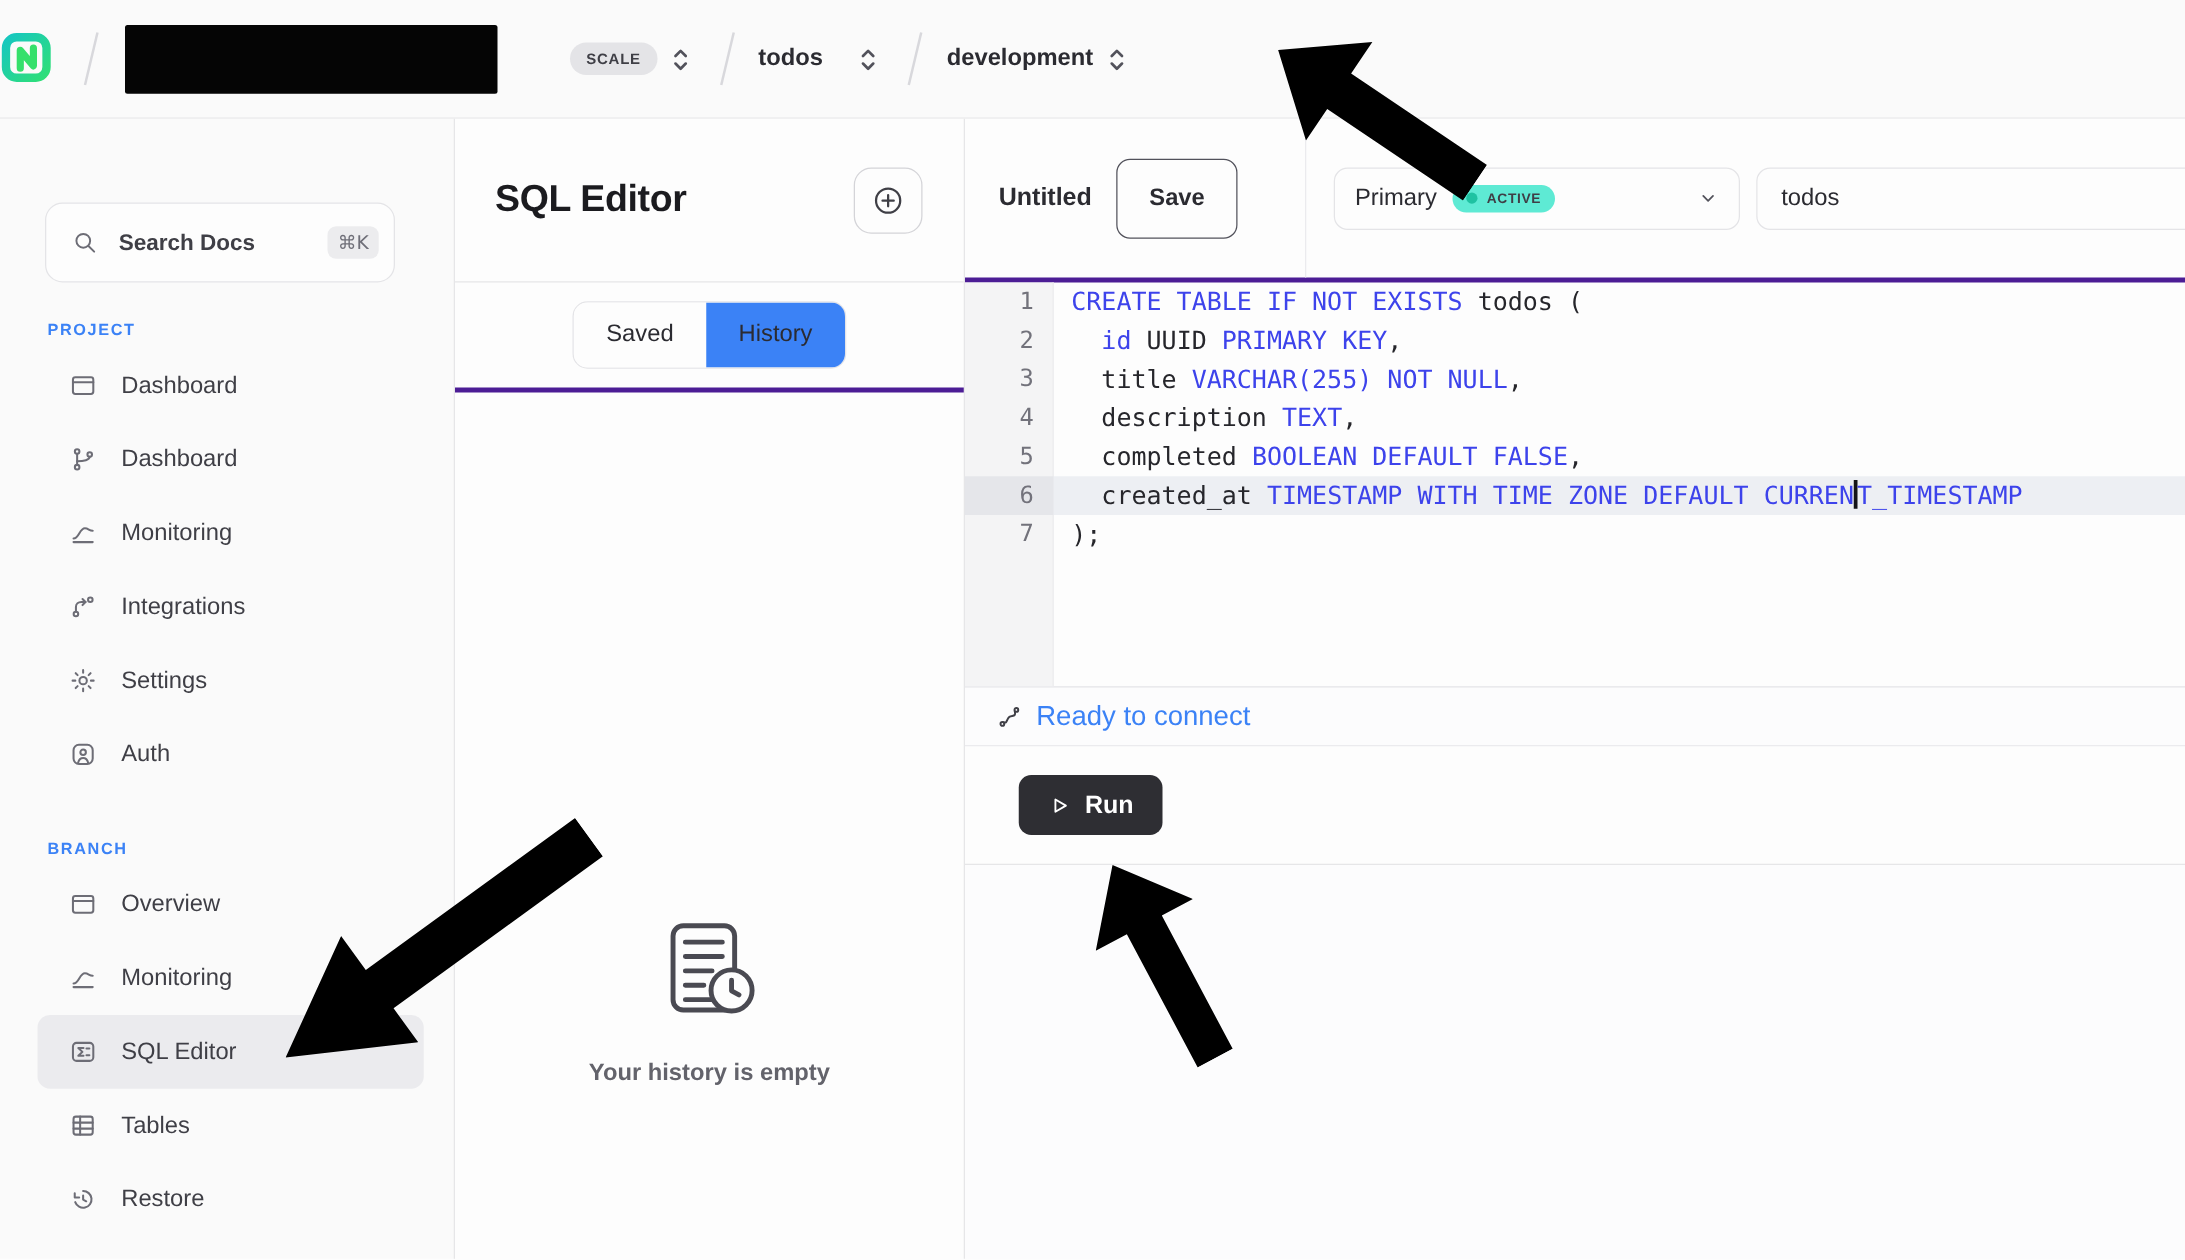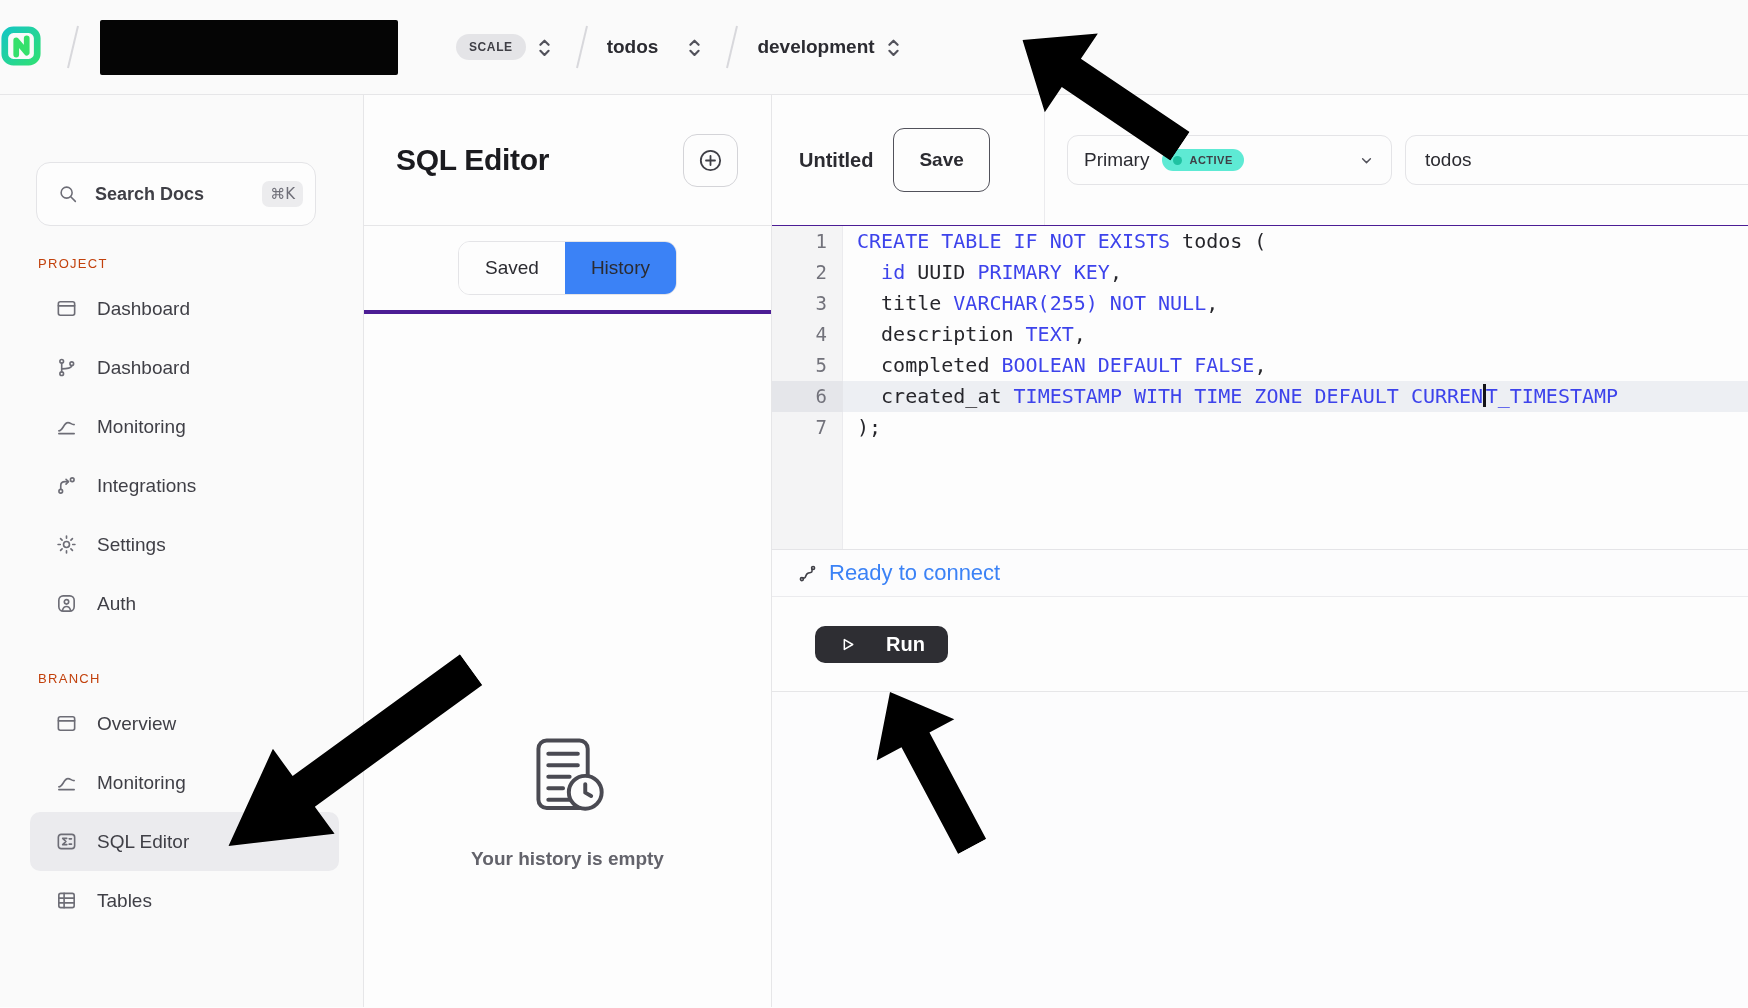--- a/index.html
+++ b/index.html
@@ -24,21 +24,21 @@
   .main { display:flex; height:912px; }
   .sidebar { width:364px; flex:none; background:#fafafa; border-right:1px solid #e6e6e8; }
   .middle { width:408px; flex:none; background:#fdfdfd; border-right:1px solid #e6e6e8; display:flex; flex-direction:column; }
   .rightp { flex:1; background:#fdfdfd; display:flex; flex-direction:column; overflow:hidden; }
 
   
   .searchbox { margin:67px 24px 0 36px; width:280px; height:64px; border:1px solid #e4e4e7; background:#fdfdfd; border-radius:14px; display:flex; align-items:center; padding:0 12px 0 20px; cursor:pointer; }
   .searchbox .icon { width:22px; height:22px; }
   .searchbox .lbl { margin-left:16px; font-size:18px; font-weight:600; color:#3f3f46; }
   .kbd { margin-left:auto; background:#ececee; border-radius:7px; padding:4px 8px; font-size:15px; color:#6f6f78; font-family:"DejaVu Sans", sans-serif; }
-  .sec-label { margin:30px 0 8px 38px; font-size:13px; font-weight:400; letter-spacing:1.3px; color:#c2410c; }
+  .sec-label { margin:30px 0 8px 38px; font-size:13px; font-weight:700; letter-spacing:1.3px; color:#3b82f6; }
   .sec-label.branch { margin-top:38px; }
   .nav { margin:0 24px 0 30px; }
   .sidebar-item { display:flex; align-items:center; height:59px; border-radius:10px; padding-left:25px; gap:19px; cursor:pointer; }
   .sidebar-item.active { background:#ebebee; }
   .sidebar-item .icon { width:23px; height:23px; flex:none; }
   .sidebar-item .lbl { font-size:19px; font-weight:500; color:#3f3f46; }
 
   
   .mid-header { height:131px; border-bottom:1px solid #e6e6e8; display:flex; align-items:center; flex:none; }
   .mid-title { margin-left:32px; font-size:30px; font-weight:700; color:#1b1b1f; letter-spacing:-.3px; }
@@ -47,21 +47,21 @@
   .tabs-row { height:88px; border-bottom:4px solid #4c1d95; display:flex; align-items:center; justify-content:center; flex:none; }
   .segmented { display:flex; height:54px; border:1px solid #e4e4e7; border-radius:12px; overflow:hidden; }
   .segment { display:flex; align-items:center; justify-content:center; padding:0 26px; font-size:19px; font-weight:500; color:#2b2b31; cursor:pointer; background:#fdfdfd; }
   .segment.selected { background:#3b82f6; }
   .empty-state { flex:1; display:flex; flex-direction:column; align-items:center; padding-top:420px; }
   .empty-ico { width:92px; height:88px; }
   .empty-ico svg { stroke:#4a4a52; stroke-width:2.4; fill:none; stroke-linecap:round; stroke-linejoin:round; }
   .empty-txt { margin-top:26px; font-size:19px; font-weight:600; color:#63636b; }
 
   
-  .rt-header { height:131px; border-bottom:1px solid #4c1d95; display:flex; flex:none; }
+  .rt-header { height:131px; border-bottom:4px solid #4c1d95; display:flex; flex:none; }
   .q-name-sec { width:273px; flex:none; border-right:1px solid #ebebee; display:flex; align-items:center; padding-left:27px; gap:20px; }
   .q-title { font-size:20px; font-weight:600; color:#2b2b31; cursor:pointer; }
   .save-btn { height:64px; padding:0 25px; border:1.5px solid #52525b; border-radius:11px; background:#fdfdfd; font-size:19px; font-weight:600; color:#2b2b31; display:flex; align-items:center; cursor:pointer; }
   .toolbar { flex:1; display:flex; align-items:center; padding-left:22px; gap:13px; overflow:hidden; }
   .select { height:50px; border:1px solid #e4e4e7; border-radius:11px; background:#fdfdfd; display:flex; align-items:center; padding:0 16px; cursor:pointer; }
   .sel-branch { width:325px; flex:none; }
   .sel-db { width:400px; flex:none; padding-left:19px; }
   .sel-val { font-size:19px; font-weight:500; color:#2b2b31; }
   .badge { margin-left:13px; background:#5eead4; border-radius:999px; padding:5px 11px; display:flex; align-items:center; gap:7px; }
   .dot { width:9px; height:9px; border-radius:50%; }
@@ -80,21 +80,21 @@
   .code-row.active .ct { background:#edeff3; }
   .tok-kw { color:#3d43eb; }
   .tok-tx { color:#26262b; }
   .caret { display:inline-block; width:2.5px; height:23px; background:#141418; vertical-align:-4px; }
 
   .status-bar { height:47px; flex:none; border-bottom:1px solid #ebebee; display:flex; align-items:center; padding-left:25px; gap:11px; background:#fcfcfd; }
   .status-bar .icon { width:21px; height:21px; }
   .status-bar .icon svg { stroke:#3f3f46; stroke-width:1.8; }
   .status-txt { font-size:22px; font-weight:400; color:#3b82f6; }
   .run-row { height:95px; flex:none; border-bottom:1px solid #e6e6e8; display:flex; align-items:center; }
-  .run-btn { margin-left:43px; height:37px; padding:0 23px; background:#2e2e33; border-radius:10px; display:flex; align-items:center; gap:29px; cursor:pointer; }
+  .run-btn { margin-left:43px; height:48px; padding:0 23px; background:#2e2e33; border-radius:10px; display:flex; align-items:center; gap:11px; cursor:pointer; }
   .run-btn svg { width:19px; height:19px; stroke:#fff; stroke-width:1.9; fill:none; stroke-linejoin:round; }
   .run-lbl { color:#fff; font-size:20px; font-weight:600; }
   .results { flex:1; background:#fcfcfd; }
 
   
   .arrow { position:absolute; pointer-events:none; z-index:50; }
   .arrow svg { width:100%; height:100%; }
   .arrow polygon { fill:#000; }
   #arrow-dev { left:975px; top:40px; width:95px; height:190px; transform:rotate(-56deg); transform-origin:50% 0; }
   #arrow-sql { left:176px; top:846px; width:105px; height:300px; transform:rotate(-126deg); transform-origin:50% 0; }
@@ -269,20 +269,30 @@
             <span class="lbl">SQL Editor</span>
           </div>
           <div class="sidebar-item">
             <span class="icon">
               <svg viewBox="0 0 24 24">
                 <rect x="4" y="4.5" width="16" height="15" rx="2"></rect>
                 <path d="M4 9.5h16M4 14.5h16M9.5 4.5v15"></path>
               </svg>
             </span>
             <span class="lbl">Tables</span>
+          </div>
+          <div class="sidebar-item">
+            <span class="icon">
+              <svg viewBox="0 0 24 24">
+                <path d="M12 5a7 7 0 1 1-6.6 9.3"></path>
+                <path d="M5 6.8v3.7h3.7"></path>
+                <path d="M12 8.8v3.4l2.6 1.4"></path>
+              </svg>
+            </span>
+            <span class="lbl">Restore</span>
           </div>
         </div>
       </div>
   </div>
 
   <div class="middle">
     <div class="mid-header">
       <div class="mid-title">SQL Editor</div>
       <div class="plus-btn">
         <span>

